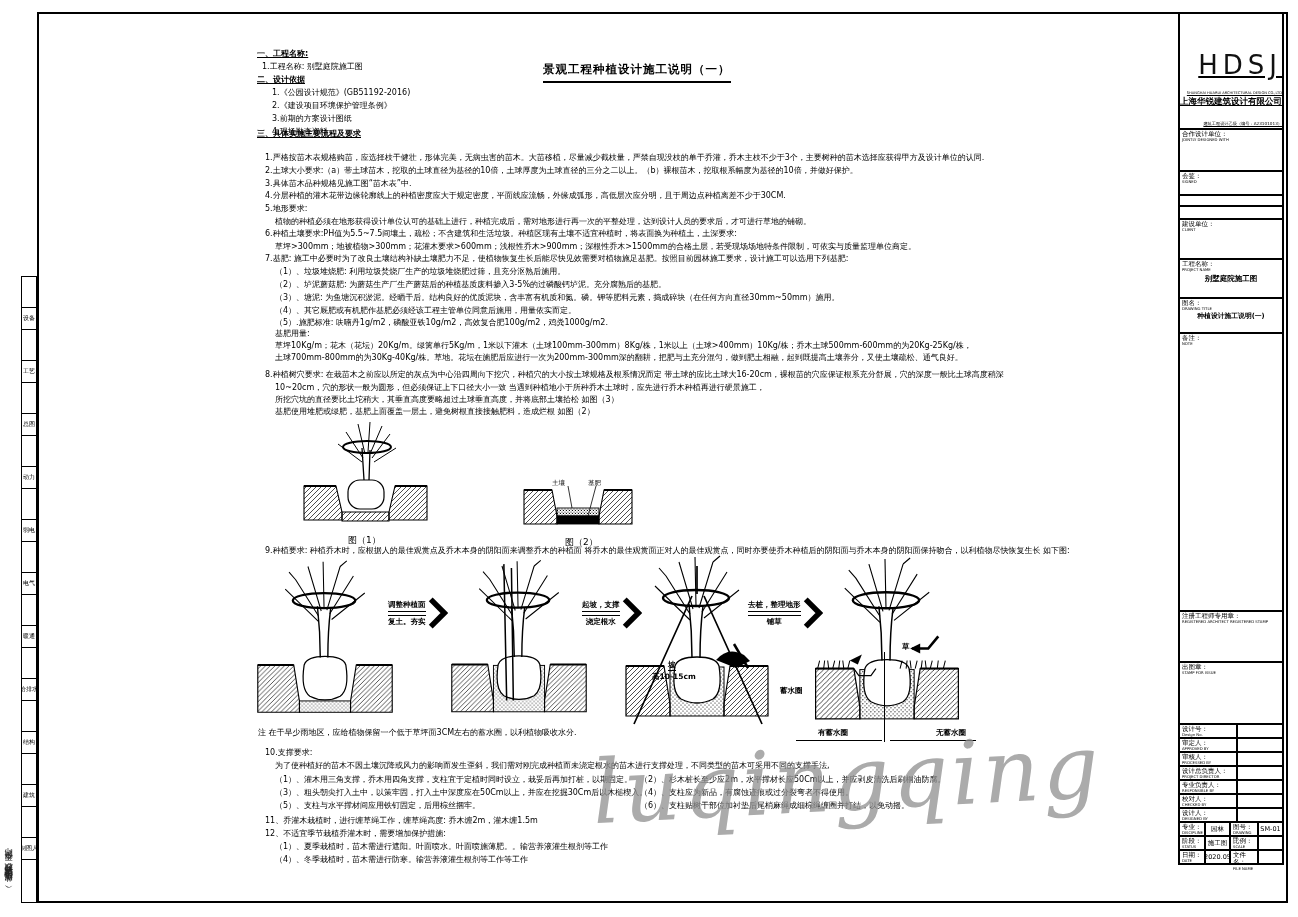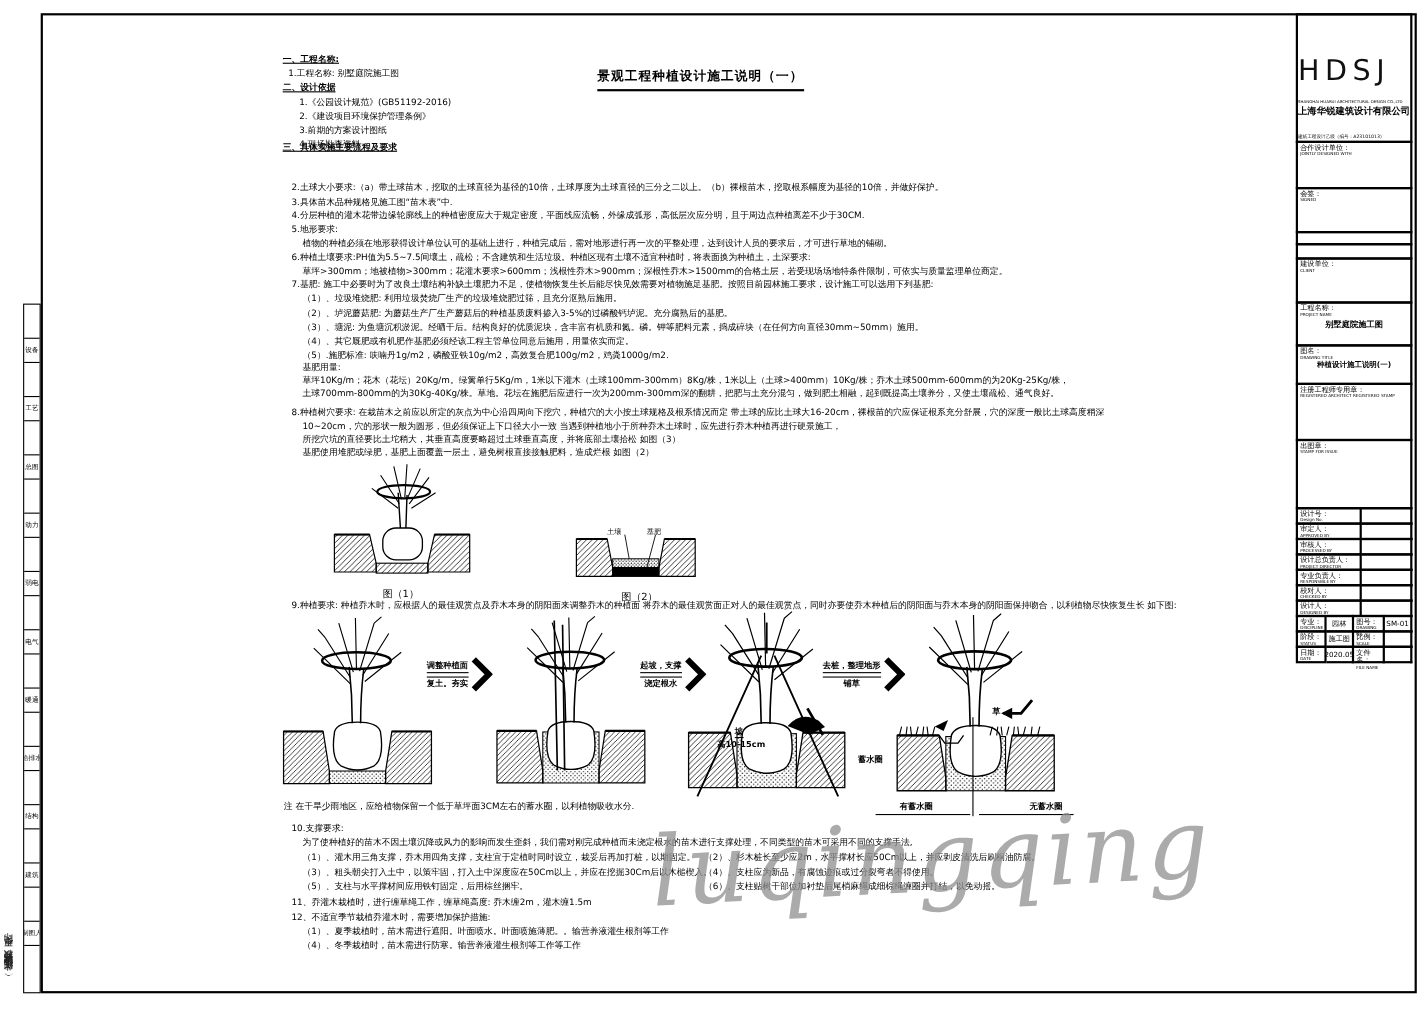--- a/index.html
+++ b/index.html
@@ -41,21 +41,21 @@
   
   .tb{position:absolute;left:1178px;top:12px;width:106px;height:891px;box-sizing:border-box;
       display:flex;flex-direction:column;}
   .tb-cell{position:relative;border:2px solid #000;margin-top:-2px;box-sizing:border-box;flex:none;}
   .tb-cell:first-child{margin-top:0;}
   .tb-lab{position:absolute;left:2px;top:1px;line-height:1.15;}
   .zh{display:block;font-size:6.5px;}
   .en{display:block;font-size:3.8px;letter-spacing:0;}
   .tb-center{position:absolute;left:0;right:0;top:0;bottom:0;display:flex;align-items:center;
              justify-content:center;font-size:7.5px;font-weight:bold;}
-  .logo-cell{text-align:left;}
+  .logo-cell{text-align:right;text-decoration:underline;}
   .logo{font-size:26px;letter-spacing:5px;margin-top:36px;color:#111;}
   .c-en{font-size:3.6px;margin-top:11px;}
   .c-zh{font-size:8.5px;font-weight:bold;margin-top:1px;}
   .cert{font-size:4.2px;margin-top:13px;}
   .tb-row{display:flex;flex:none;height:16px;margin-top:-2px;}
   .tb-rlabel{position:relative;width:60px;border:2px solid #000;box-sizing:border-box;}
   .tb-rvalue{position:relative;flex:1;border:2px solid #000;border-left:none;box-sizing:border-box;}
   .tb-grid-row{display:flex;flex:none;height:16px;margin-top:-2px;}
   .gl{position:relative;width:28px;border:2px solid #000;box-sizing:border-box;}
   .gl2{border-left:none;}
@@ -101,20 +101,21 @@
   <div class="main-title">景观工程种植设计施工说明（一）</div>
 
   <div class="ln hd" style="left:257px;top:50px">一、工程名称:</div>
   <div class="ln" style="left:262px;top:63px">1.工程名称: 别墅庭院施工图</div>
   <div class="ln hd" style="left:257px;top:76px">二、设计依据</div>
   <div class="ln" style="left:272px;top:89px">1.《公园设计规范》(GB51192-2016)</div>
   <div class="ln" style="left:272px;top:102px">2.《建设项目环境保护管理条例》</div>
   <div class="ln" style="left:272px;top:115px">3.前期的方案设计图纸</div>
   <div class="ln" style="left:272px;top:128px">4.现场勘查资料</div>
   <div class="ln hd" style="left:257px;top:130px">三、具体实施主要流程及要求</div>
+  <div class="ln" style="left:265px;top:154px">1.严格按苗木表规格购苗，应选择枝干健壮，形体完美，无病虫害的苗木。大苗移植，尽量减少截枝量，严禁自现没枝的单干乔灌，乔木主枝不少于3个，主要树种的苗木选择应获得甲方及设计单位的认同.</div>
   <div class="ln" style="left:265px;top:167px">2.土球大小要求:（a）带土球苗木，挖取的土球直径为基径的10倍，土球厚度为土球直径的三分之二以上。（b）裸根苗木，挖取根系幅度为基径的10倍，并做好保护。</div>
   <div class="ln" style="left:265px;top:180px">3.具体苗木品种规格见施工图“苗木表”中.</div>
   <div class="ln" style="left:265px;top:192px">4.分层种植的灌木花带边缘轮廓线上的种植密度应大于规定密度，平面线应流畅，外缘成弧形，高低层次应分明，且于周边点种植离差不少于30CM.</div>
   <div class="ln" style="left:265px;top:205px">5.地形要求:</div>
   <div class="ln" style="left:275px;top:218px">植物的种植必须在地形获得设计单位认可的基础上进行，种植完成后，需对地形进行再一次的平整处理，达到设计人员的要求后，才可进行草地的铺砌。</div>
   <div class="ln" style="left:265px;top:230px">6.种植土壤要求:PH值为5.5~7.5间壤土，疏松；不含建筑和生活垃圾。种植区现有土壤不适宜种植时，将表面换为种植土，土深要求:</div>
   <div class="ln" style="left:275px;top:243px">草坪&gt;300mm；地被植物&gt;300mm；花灌木要求&gt;600mm；浅根性乔木&gt;900mm；深根性乔木&gt;1500mm的合格土层，若受现场场地特条件限制，可依实与质量监理单位商定。</div>
   <div class="ln" style="left:265px;top:255px">7.基肥: 施工中必要时为了改良土壤结构补缺土壤肥力不足，使植物恢复生长后能尽快见效需要对植物施足基肥。按照目前园林施工要求，设计施工可以选用下列基肥:</div>
   <div class="ln" style="left:275px;top:268px">（1）、垃圾堆烧肥: 利用垃圾焚烧厂生产的垃圾堆烧肥过筛，且充分沤熟后施用。</div>
   <div class="ln" style="left:275px;top:281px">（2）、垆泥蘑菇肥: 为蘑菇生产厂生产蘑菇后的种植基质废料掺入3-5%的过磷酸钙垆泥。充分腐熟后的基肥。</div>
@@ -321,21 +322,21 @@
       <div class="c-en">SHANGHAI HUARUI ARCHITECTURAL DESIGN CO.,LTD</div>
       <div class="c-zh">上海华锐建筑设计有限公司</div>
       <div class="cert">建筑工程设计乙级（编号：A23101013）</div>
     </div>
     <div class="tb-cell" style="height:44px">
       <div class="tb-lab">
           <span class="zh">合作设计单位：</span>
           <span class="en">JOINTLY DESIGNED WITH</span>
         </div>
     </div>
-    <div class="tb-cell" style="height:42px">
+    <div class="tb-cell" style="height:26px">
       <div class="tb-lab">
           <span class="zh">会签：</span>
           <span class="en">SIGNED</span>
         </div>
     </div>
     <div class="tb-cell" style="height:13px"></div>
     <div class="tb-cell" style="height:15px"></div>
     <div class="tb-cell" style="height:42px">
       <div class="tb-lab">
           <span class="zh">建设单位：</span>
@@ -349,20 +350,26 @@
         </div>
       <div class="tb-center">别墅庭院施工图</div>
     </div>
     <div class="tb-cell" style="height:37px">
       <div class="tb-lab">
           <span class="zh">图名：</span>
           <span class="en">DRAWING TITLE</span>
         </div>
       <div class="tb-center" style="font-size:6.8px">种植设计施工说明(一)</div>
     </div>
+    <div class="tb-cell" style="height:280px">
+      <div class="tb-lab">
+          <span class="zh">备注：</span>
+          <span class="en">NOTE</span>
+        </div>
+    </div>
     <div class="tb-cell" style="height:53px">
       <div class="tb-lab">
           <span class="zh">注册工程师专用章：</span>
           <span class="en">REGISTERED ARCHITECT REGISTERED STAMP</span>
         </div>
     </div>
     <div class="tb-cell" style="height:64px">
       <div class="tb-lab">
           <span class="zh">出图章：</span>
           <span class="en">STAMP FOR ISSUE</span>

